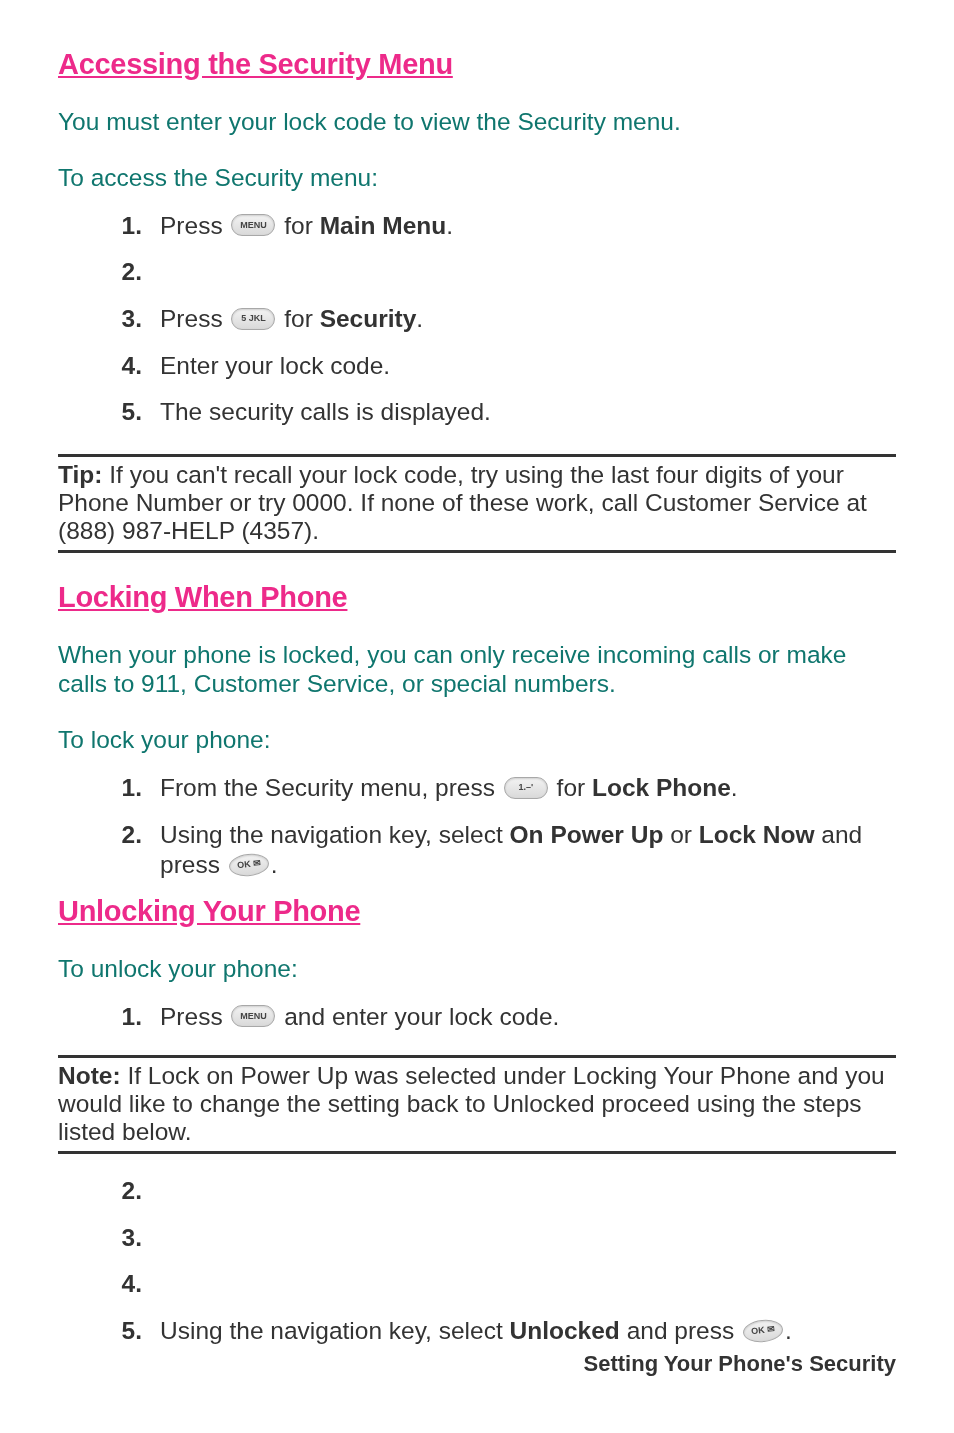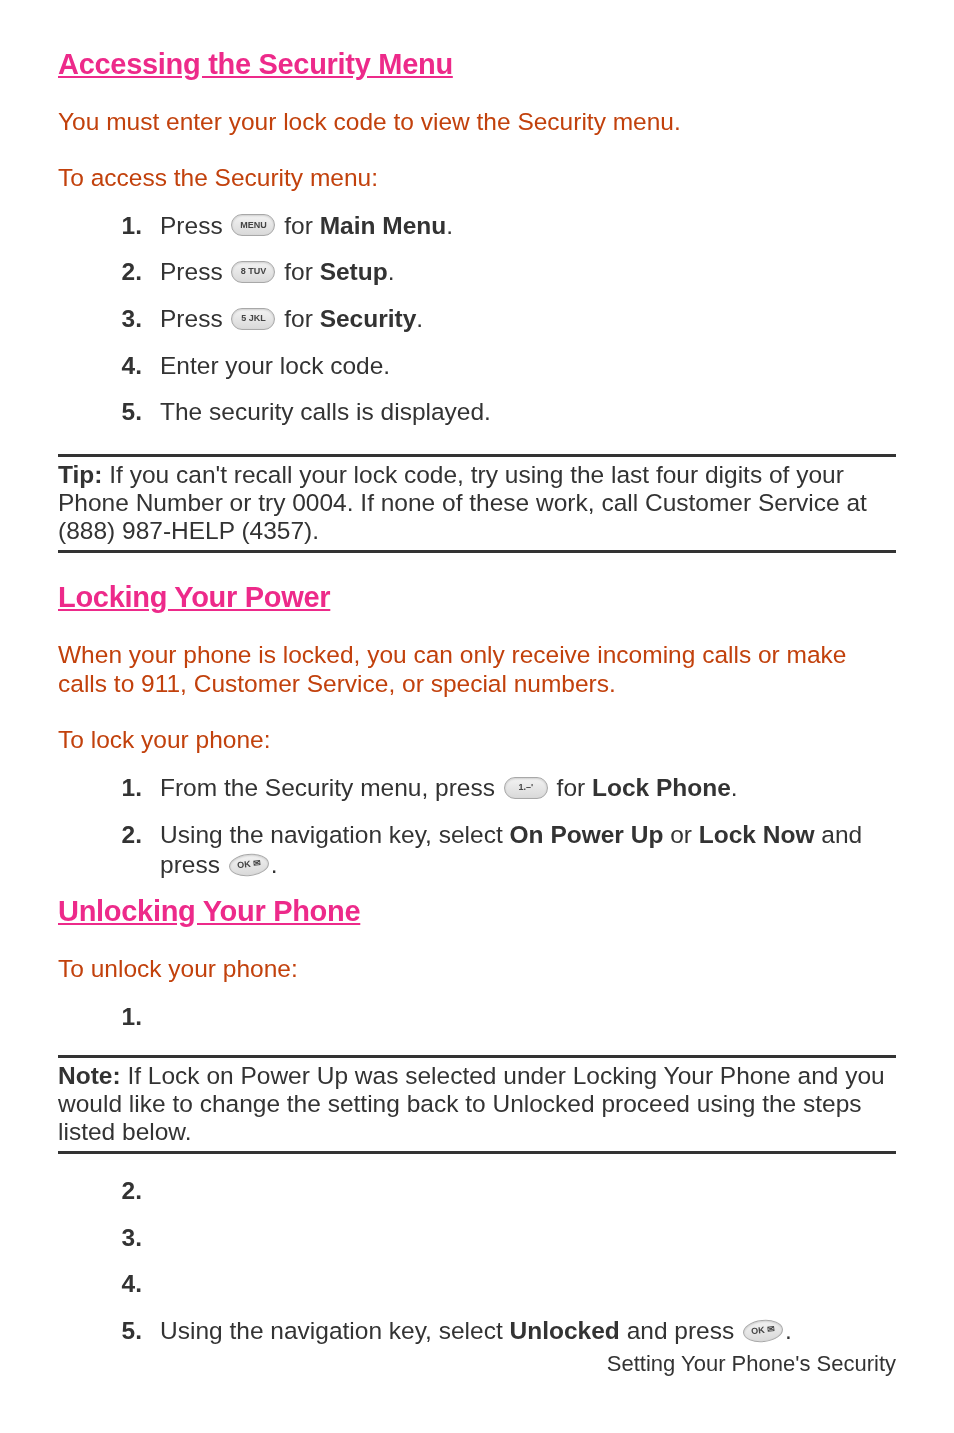--- a/index.html
+++ b/index.html
@@ -17,21 +17,21 @@
       font-weight: bold;
       font-size: 29px;
       margin-bottom: 2px;
       letter-spacing: -0.3px;
       font-stretch: condensed;
       text-decoration: underline;
     }
     .body-text {
       font-size: 24.5px;
       line-height: 1.18;
-      color: #c2410c;
+      color: #0f766e;
       font-stretch: condensed;
       margin-top: 27px;
     }
     .step-list {
       margin: 10px 0 18px 0;
     }
     .step {
       display: flex;
       align-items: flex-start;
       gap: 18px;
@@ -101,21 +101,21 @@
       line-height: 1.15;
       color: #333333;
       font-stretch: condensed;
     }
     .callout .lead { font-weight: bold; }
     .spacer-md { height: 28px; }
     .footer {
       position: absolute;
       bottom: 56px;
       right: 58px;
-      font-weight: normal;
+      font-weight: bold;
       font-size: 22px;
       color: #333333;
       text-align: right;
     }
   </style>
 </head>
 <body>
 
 <div class="section-head">Accessing the Security Menu</div>
 <div class="body-text">You must enter your lock code to view the Security menu.</div>
@@ -123,49 +123,46 @@
 
 <div class="step-list">
   <div class="step">
     <span class="step-num">1.</span>
     <span class="step-body">
       <span>Press </span><span class="key-pill">MENU</span><span> for </span><span class="bold">Main Menu</span><span>.</span>
     </span>
   </div>
   <div class="step">
     <span class="step-num">2.</span>
-    <span class="step-body">
-      <span>Press </span><span class="key-pill">8 TUV</span><span> for </span><span class="bold">Setup</span><span>.</span>
-    </span>
   </div>
   <div class="step">
     <span class="step-num">3.</span>
     <span class="step-body">
       <span>Press </span><span class="key-pill">5 JKL</span><span> for </span><span class="bold">Security</span><span>.</span>
     </span>
   </div>
   <div class="step">
     <span class="step-num">4.</span>
     <span class="step-body">Enter your lock code.</span>
   </div>
   <div class="step">
     <span class="step-num">5.</span>
     <span class="step-body">The security calls is displayed.</span>
   </div>
 </div>
 
 <hr class="hr-thick">
 <div class="callout">
-  <span class="lead">Tip:</span><span> If you can't recall your lock code, try using the last four digits of your Phone Number or try 0004. If none of these work, call Customer Service at (888) 987-HELP (4357).</span>
+  <span class="lead">Tip:</span><span> If you can't recall your lock code, try using the last four digits of your Phone Number or try 0000. If none of these work, call Customer Service at (888) 987-HELP (4357).</span>
 </div>
 <hr class="hr-thick">
 
 <div class="spacer-md"></div>
 
-<div class="section-head">Locking Your Power</div>
+<div class="section-head">Locking When Phone</div>
 <div class="body-text">When your phone is locked, you can only receive incoming calls or make calls to 911, Customer Service, or special numbers.</div>
 <div class="body-text">To lock your phone:</div>
 
 <div class="step-list" style="margin-bottom:6px;">
   <div class="step">
     <span class="step-num">1.</span>
     <span class="step-body">
       <span>From the Security menu, press </span><span class="key-pill">1.–'</span><span> for </span><span class="bold">Lock Phone</span><span>.</span>
     </span>
   </div>
@@ -176,20 +173,23 @@
     </span>
   </div>
 </div>
 
 <div class="section-head">Unlocking Your Phone</div>
 <div class="body-text">To unlock your phone:</div>
 
 <div class="step-list" style="margin-bottom:14px;">
   <div class="step">
     <span class="step-num">1.</span>
+    <span class="step-body">
+      <span>Press </span><span class="key-pill">MENU</span><span> and enter your lock code.</span>
+    </span>
   </div>
 </div>
 
 <hr class="hr-thick">
 <div class="callout">
   <span class="lead">Note:</span><span> If Lock on Power Up was selected under Locking Your Phone and you would like to change the setting back to Unlocked proceed using the steps listed below.</span>
 </div>
 <hr class="hr-thick">
 
 <div class="step-list" style="margin-top:14px;">

